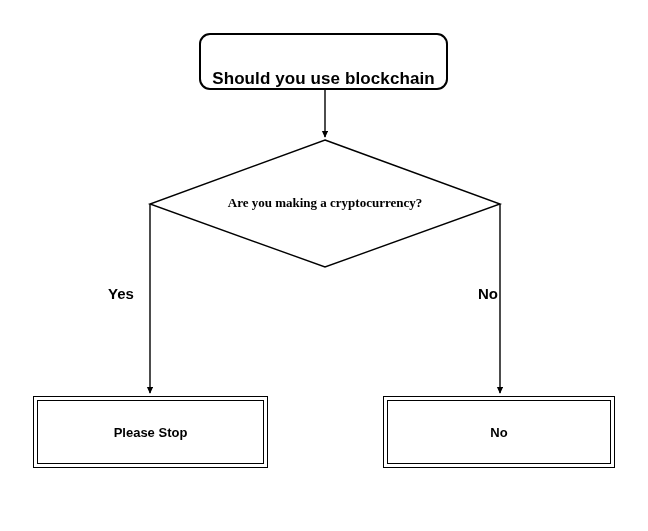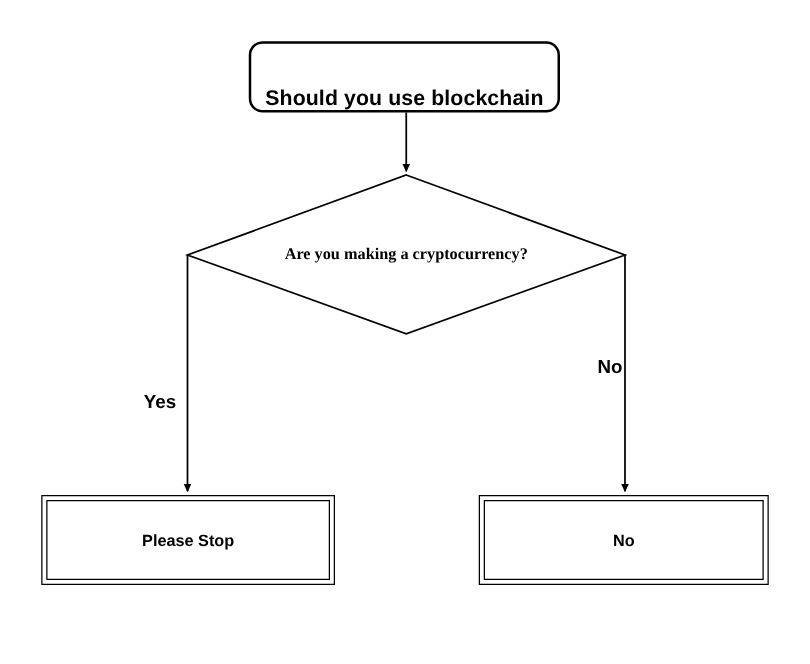--- a/index.html
+++ b/index.html
@@ -62,22 +62,21 @@
     width: 300px;
     font-size: 13px;
     font-family: Liberation Serif, serif;
   }
   
   #yes-label {
     left: 108px;
     top: 286px;
     width: 40px;
     font-size: 15px;
-    text-align: center;
-    margin-top: 28px;
+    text-align: left;
   }
   #no-label {
     left: 458px;
     top: 286px;
     width: 40px;
     font-size: 15px;
     text-align: right;
   }
   
   .terminal-box {

